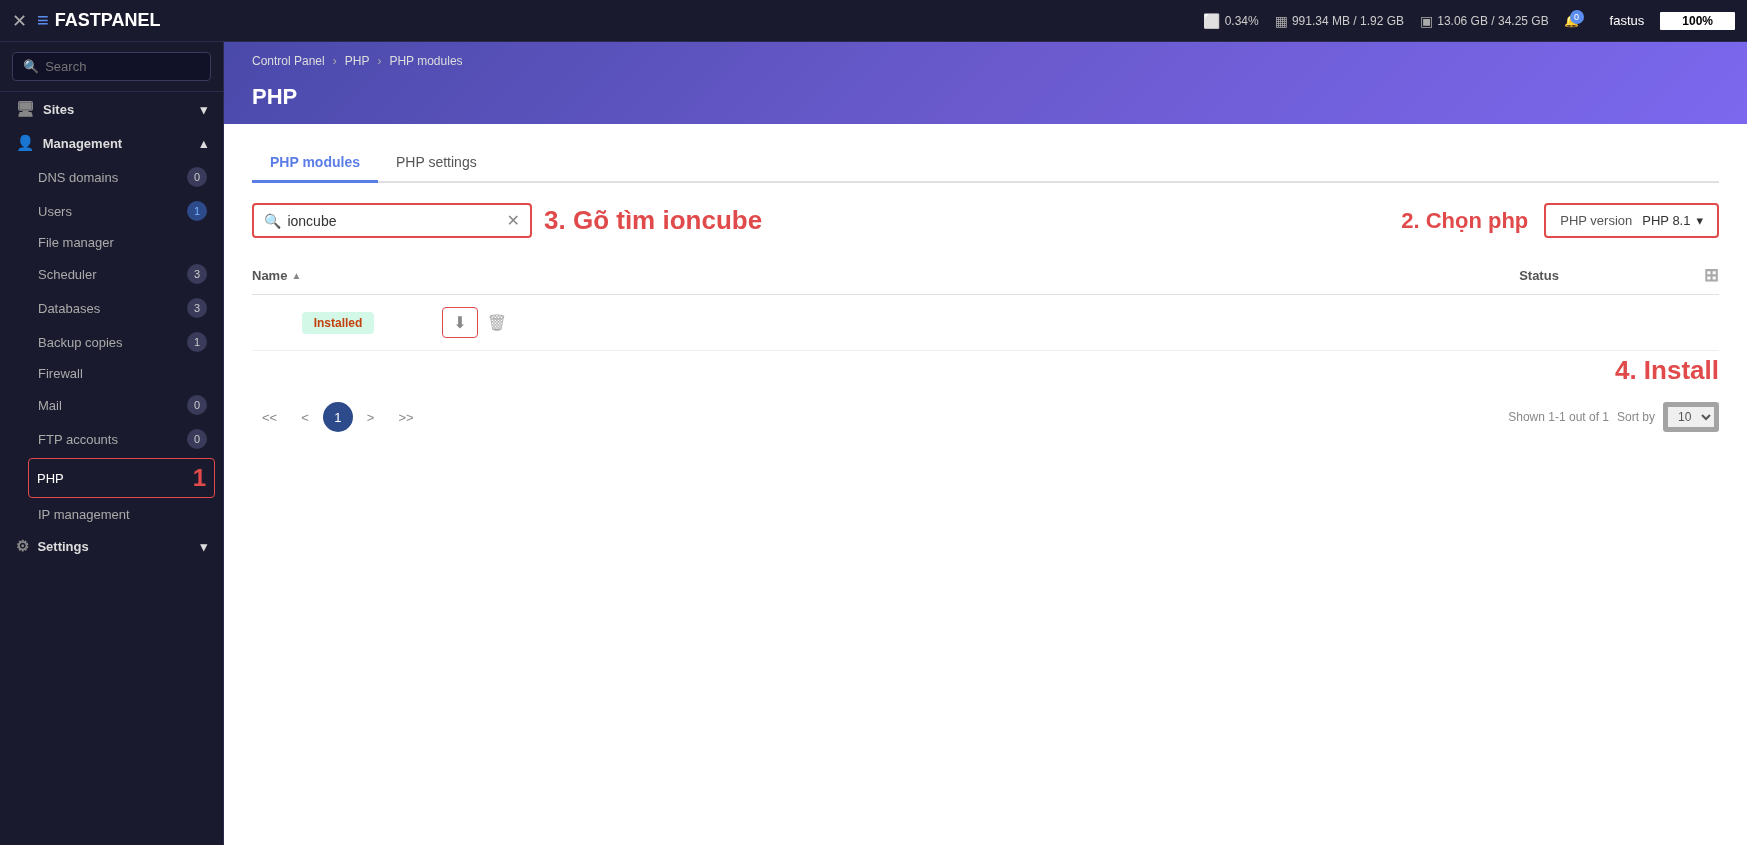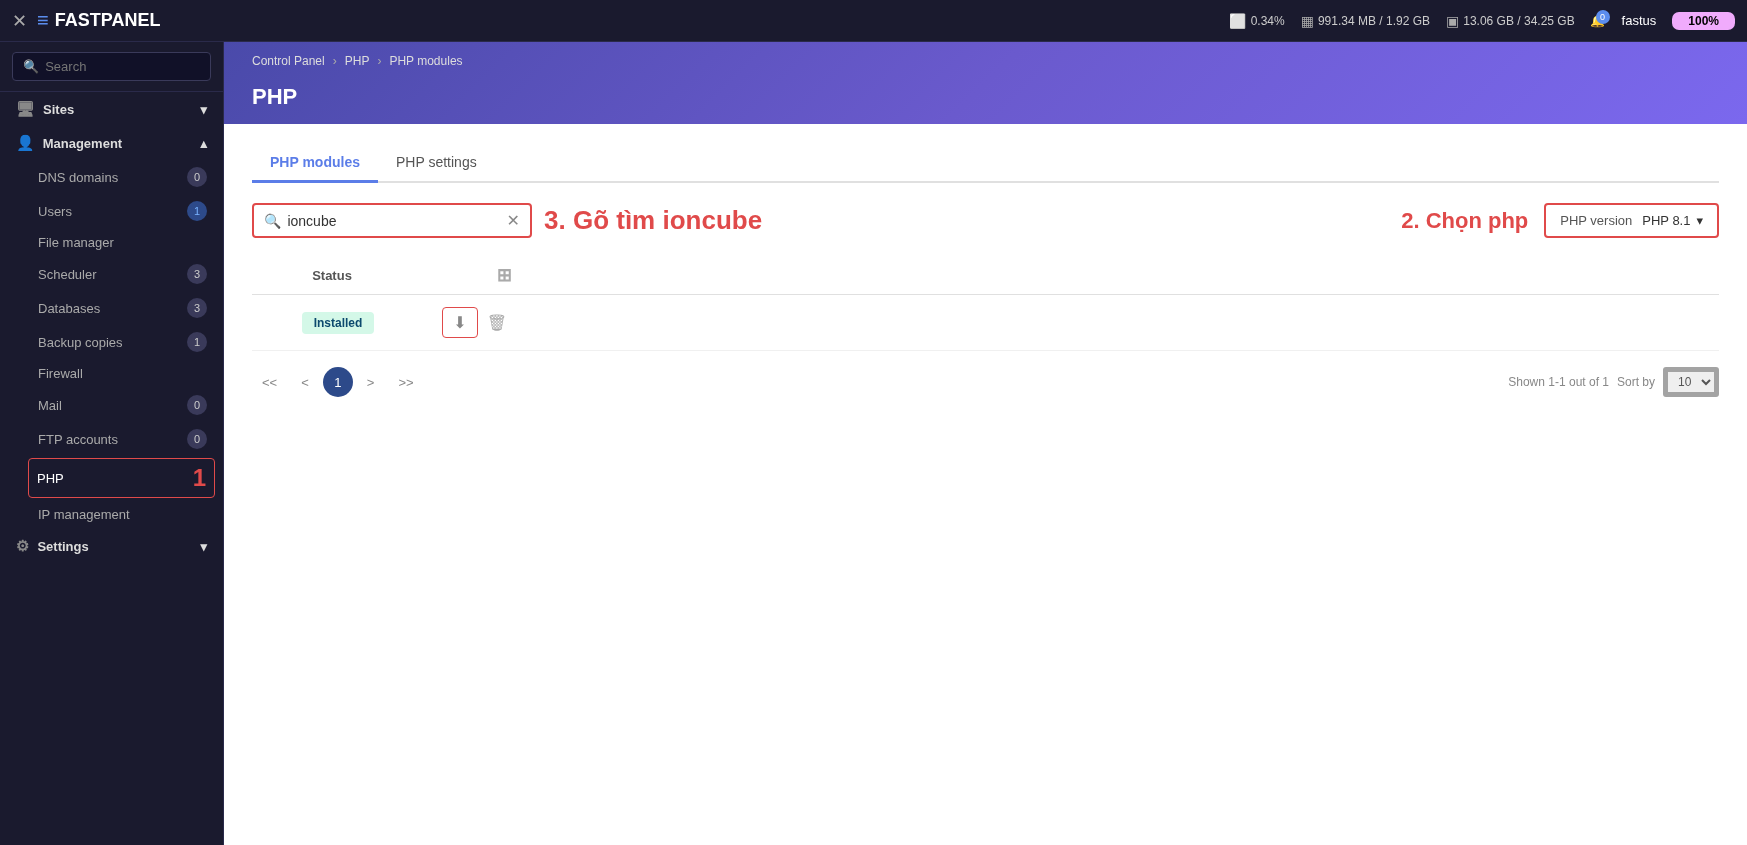--- a/index.html
+++ b/index.html
@@ -16,22 +16,22 @@
       border-bottom: 1px solid #2a2a4a;
       flex-shrink: 0;
     }
     .topbar-left { display: flex; align-items: center; gap: 10px; }
     .topbar-logo { display: flex; align-items: center; gap: 6px; font-weight: bold; font-size: 18px; color: #fff; }
     .topbar-logo .logo-icon { color: #5b8dee; font-size: 20px; }
     .topbar-close { color: #aaa; cursor: pointer; font-size: 18px; }
     .topbar-right { display: flex; align-items: center; gap: 16px; font-size: 12px; color: #ccc; }
     .topbar-stat { display: flex; align-items: center; gap: 4px; }
     .topbar-stat .icon { font-size: 14px; color: #aaa; }
-    .topbar-user { color: #fff; font-size: 13px; }
-    .topbar-zoom { background: #f0abfc; color: #000; padding: 2px 16px; border-radius: 7px; font-size: 12px; font-weight: bold; }
+    .topbar-user { color: #fff; font-size: 13px; margin-left: 14px; }
+    .topbar-zoom { background: #ffffff; color: #000; padding: 2px 22px; border-radius: 1px; font-size: 12px; font-weight: bold; }
     .notif-badge { position: relative; display: inline-flex; }
     .notif-badge .badge { position: absolute; top: -4px; right: -4px; background: #5b8dee; color: #fff; border-radius: 50%; width: 14px; height: 14px; font-size: 9px; display: flex; align-items: center; justify-content: center; }
 
     
     .main-layout { display: flex; flex: 1; overflow: hidden; }
 
     
     .sidebar {
       width: 224px;
       background: #1a1a2e;
@@ -214,21 +214,21 @@
     .table-row {
       display: flex;
       align-items: center;
       padding: 12px 0;
       border-bottom: 1px solid #f0f0f0;
       font-size: 14px;
     }
     .table-row .col-name { color: #333; }
     .status-badge {
       background: #d4f8e8;
-      color: #0c4a6e;
+      color: #c2410c;
       border-radius: 4px;
       padding: 4px 12px;
       font-size: 12px;
       font-weight: 600;
       display: inline-block;
       margin-left: 12px;
     }
     .action-btn {
       border: 1.5px solid #e04a4a;
       background: #fff;
@@ -445,20 +445,24 @@
             <div class="php-version-select">
               <span>PHP 8.1</span>
               <span>▾</span>
             </div>
           </div>
         </div>
       </div>
 
       <div>
         <div class="table-header-row">
+          <div class="col-name">
+            <span>Name</span>
+            <span class="sort-arrow">▲</span>
+          </div>
           <div class="col-status">
             <span>Status</span>
           </div>
           <div class="col-actions">
             <span class="grid-icon">⊞</span>
           </div>
         </div>
 
         <div class="table-row">
           <div class="col-status">
@@ -468,20 +472,23 @@
             <button class="action-btn" title="Install/Download">
               <span>⬇</span>
             </button>
             <button class="action-btn-delete" title="Delete">
               <span>🗑</span>
             </button>
           </div>
         </div>
       </div>
 
+      <div style="display:flex; justify-content:flex-end; margin-top:4px;">
+        <span class="step-label-4" style="position:relative; font-size:26px; font-weight:bold; color:#e04a4a;">4. Install</span>
+      </div>
 
       <div class="pagination">
         <div class="page-btns">
           <button class="page-btn">&lt;&lt;</button>
           <button class="page-btn">&lt;</button>
           <button class="page-btn active-page">1</button>
           <button class="page-btn">&gt;</button>
           <button class="page-btn">&gt;&gt;</button>
         </div>
         <div class="pagination-info">

